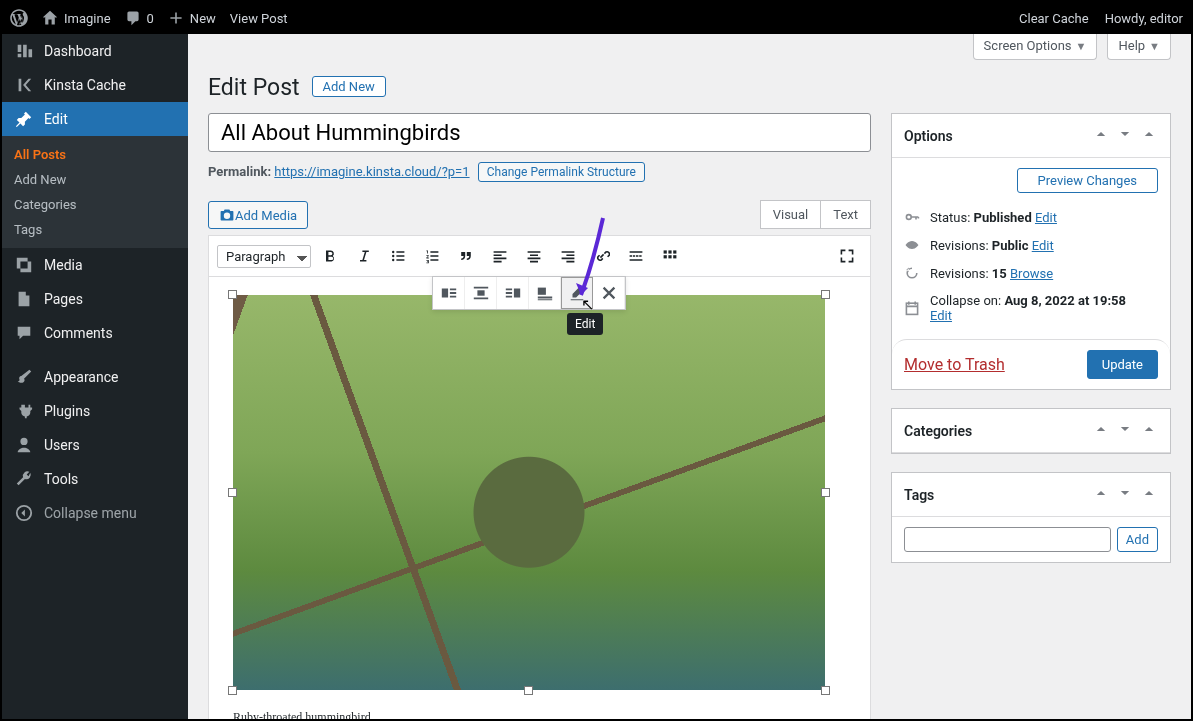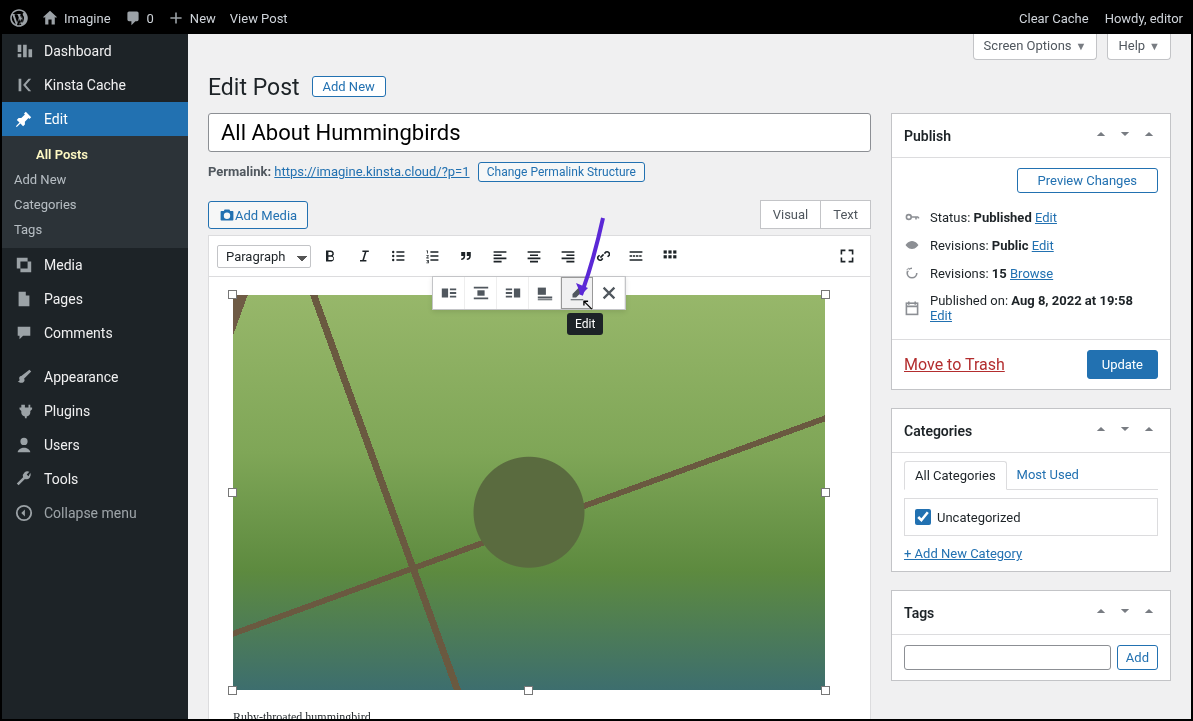--- a/index.html
+++ b/index.html
@@ -16,21 +16,21 @@
 
 .app { display: flex; flex: 1; min-height: 0; }
 .sidemenu { width: 186px; background: #1d2327; color: #f0f0f1; font-size: 14px; }
 .sidemenu .item { display: flex; align-items: center; gap: 10px; padding: 8px 12px; cursor: pointer; position: relative; }
 .sidemenu .item .mi { width: 20px; display: inline-flex; justify-content: center; fill: rgba(240,246,252,.6); }
 .sidemenu .item.active { background: #2271b1; color: #fff; }
 .sidemenu .item.active .mi { fill: #fff; }
 .sidemenu .item.active::after { content:""; position:absolute; right:-8px; top:50%; margin-top:-8px; border:8px solid transparent; border-right-color:#f0f0f1; }
 .sidemenu .sub { background:#2c3338; padding: 6px 0; }
 .sidemenu .sub .sitem { padding: 5px 12px; font-size: 13px; color: rgba(240,246,252,.7); cursor: pointer; }
-.sidemenu .sub .sitem.on { color:#fef9c3; font-weight:600;margin-left:22px; }
+.sidemenu .sub .sitem.on { color:#f97316; font-weight:600; }
 .sidemenu .sep { height: 10px; }
 .sidemenu .collapse { color: rgba(240,246,252,.6); }
 
 
 .main { flex: 1; padding: 0 20px 20px; overflow: auto; background: #f0f0f1; }
 .top-right { display: flex; justify-content: flex-end; gap: 10px; padding-top: 0; }
 .screen-btn { background:#fff; border:1px solid #c3c4c7; border-top:none; padding: 4px 10px 6px; font-size:13px; cursor:pointer; color:#50575e; border-radius: 0 0 4px 4px; }
 .screen-btn .dd { color:#787c82; font-size:11px; margin-left:4px; }
 
 h1.headline { font-size: 23px; font-weight: 400; color: #1d2327; margin-top: 14px; display: inline-block; }
@@ -86,21 +86,21 @@
 
 .caption { font-family: Georgia, serif; font-size: 12px; color:#1d2327; margin-top:20px; }
 
 
 .postbox { background:#fff; border:1px solid #c3c4c7; margin-bottom:18px; }
 .postbox .pb-header { display:flex; align-items:center; padding:10px 12px; border-bottom:1px solid #dcdcde; }
 .postbox .pb-header h2{ font-size:14px; font-weight:600; color:#1d2327; }
 .pb-toggles { margin-left:auto; display:flex; gap:6px; fill:#787c82; }
 .pb-toggles span { cursor:pointer; padding: 2px; }
 .pb-body { padding:10px 12px; font-size:13px; color:#1d2327; }
-.pb-footer { padding:10px 12px; border-top:1px solid #dcdcde; display:flex; align-items:center; }
+.pb-footer { padding:10px 12px; border-top:1px solid #dcdcde; display:flex; align-items:center;border-radius:15px; }
 .pb-row { display:flex; align-items:center; gap:8px; padding:6px 0; }
 .pb-row .ricon { width:18px; fill:#8c8f94; display:inline-flex; }
 .pb-row a { color:#2271b1; text-decoration: underline; cursor:pointer; }
 .pub-date a { color:#2271b1; text-decoration:underline; }
 .trash { color:#b32d2e; text-decoration: underline; cursor:pointer; }
 .btn-primary { background:#2271b1; color:#fff; border:1px solid #2271b1; padding:6px 14px; border-radius:3px; font-size:13px; cursor:pointer; margin-left:auto; }
 .btn-secondary { background:#fff; border:1px solid #2271b1; color:#2271b1; padding:4px 20px; border-radius:3px; font-size:13px; cursor:pointer; }
 .btn-secondary.small { padding:4px 8px; }
 
 .cat-tabs { display:flex; border-bottom:1px solid #dcdcde; margin:-2px 0 8px; }
@@ -426,21 +426,21 @@
                 </svg>
               </div>
               <div class="caption">Ruby-throated hummingbird.</div>
             </div>
           </div>
         </div>
 
         <div class="col-right">
           <div class="postbox">
             <div class="pb-header">
-              <h2>Publish</h2>
+              <h2>Options</h2>
               <div class="pb-toggles">
                 <span><svg width="14" height="14" viewBox="0 0 20 20">
                       <path d="M4 13l6-6 6 6z"></path>
                     </svg></span>
                 <span><svg width="14" height="14" viewBox="0 0 20 20">
                       <path d="M4 7l6 6 6-6z"></path>
                     </svg></span>
                 <span><svg width="14" height="14" viewBox="0 0 20 20">
                       <path d="M4 13l6-6 6 6z"></path>
                     </svg></span>
@@ -475,21 +475,21 @@
                   </span>
                   <span><span>Revisions:</span> <strong>15</strong> <a>Browse</a></span>
                 </div>
               <div class="pb-row pub-date">
                   <span class="ricon">
                     <svg width="16" height="16" viewBox="0 0 20 20">
                       <rect x="3" y="4" width="14" height="14" fill="none" stroke="#8c8f94" stroke-width="2"></rect>
                       <path d="M3 8h14M6 2v4M14 2v4" stroke="#8c8f94" stroke-width="2"></path>
                     </svg>
                   </span>
-                  <span><span>Published on:</span> <strong>Aug 8, 2022 at 19:58</strong><br><a>Edit</a></span>
+                  <span><span>Collapse on:</span> <strong>Aug 8, 2022 at 19:58</strong><br><a>Edit</a></span>
                 </div>
             </div>
             <div class="pb-footer">
               <a class="trash">Move to Trash</a>
               <button class="btn-primary">Update</button>
             </div>
           </div>
 
           <div class="postbox">
             <div class="pb-header">
@@ -499,33 +499,20 @@
                       <path d="M4 13l6-6 6 6z"></path>
                     </svg></span>
                 <span><svg width="14" height="14" viewBox="0 0 20 20">
                       <path d="M4 7l6 6 6-6z"></path>
                     </svg></span>
                 <span><svg width="14" height="14" viewBox="0 0 20 20">
                       <path d="M4 13l6-6 6 6z"></path>
                     </svg></span>
               </div>
             </div>
-            <div class="pb-body">
-              <div class="cat-tabs">
-                <div class="cat-tab on">All Categories</div>
-                <div class="cat-tab">Most Used</div>
-              </div>
-              <div class="cat-list">
-                <label>
-                    <input type="checkbox" checked="" style="">
-                    <span>Uncategorized</span>
-                  </label>
-              </div>
-              <a class="add-cat-link">+ Add New Category</a>
-            </div>
           </div>
 
           <div class="postbox">
             <div class="pb-header">
               <h2>Tags</h2>
               <div class="pb-toggles">
                 <span><svg width="14" height="14" viewBox="0 0 20 20">
                       <path d="M4 13l6-6 6 6z"></path>
                     </svg></span>
                 <span><svg width="14" height="14" viewBox="0 0 20 20">

